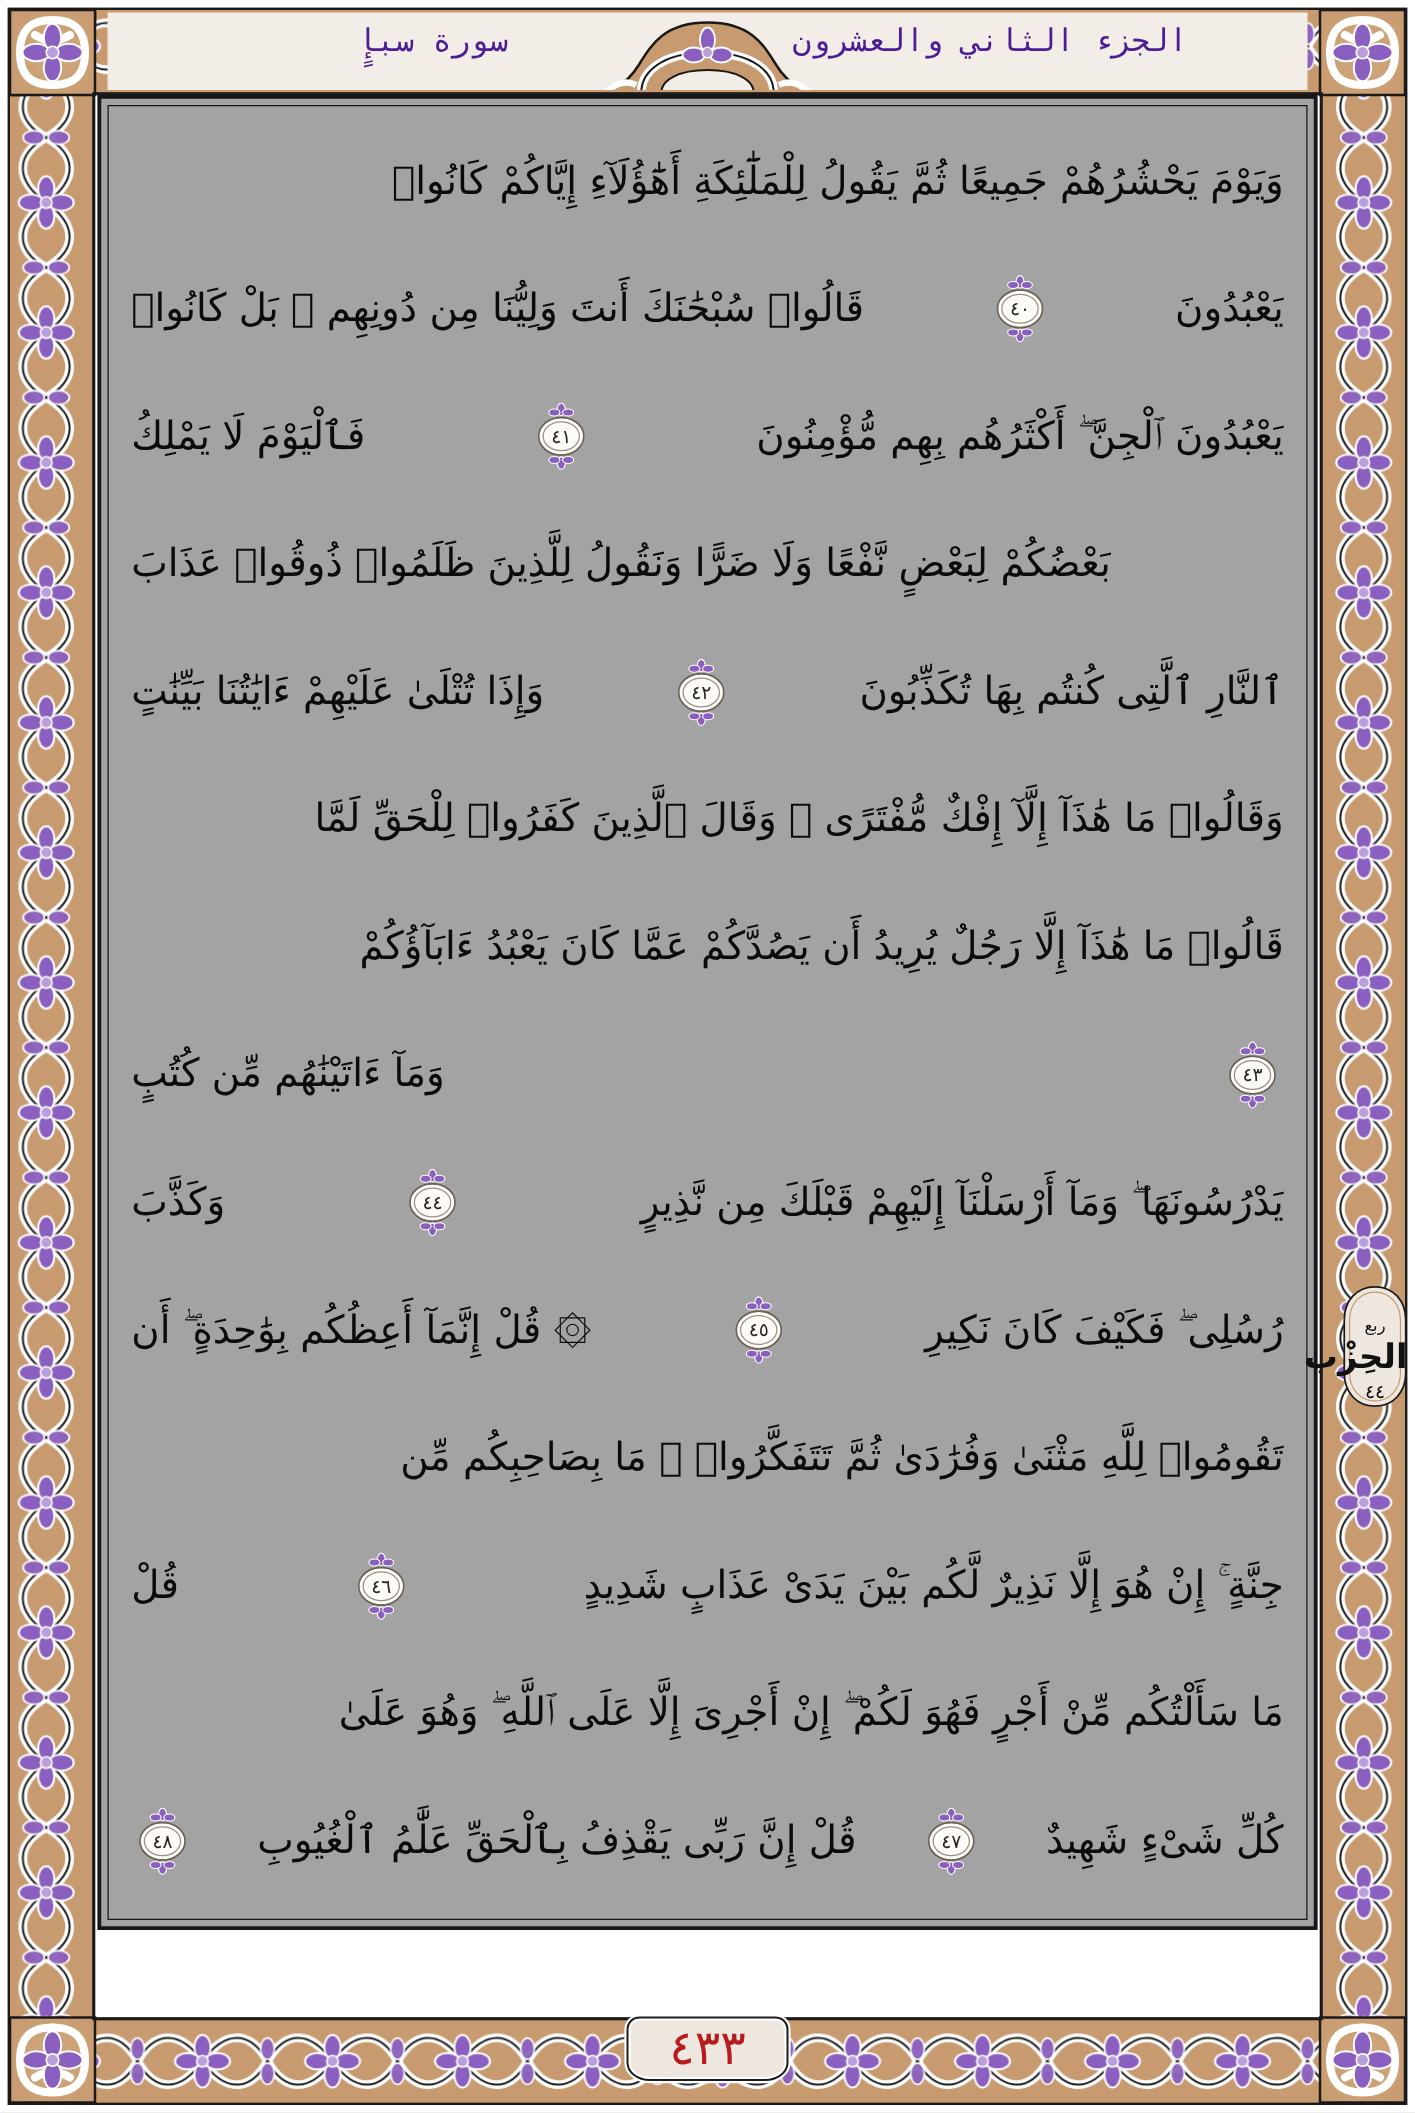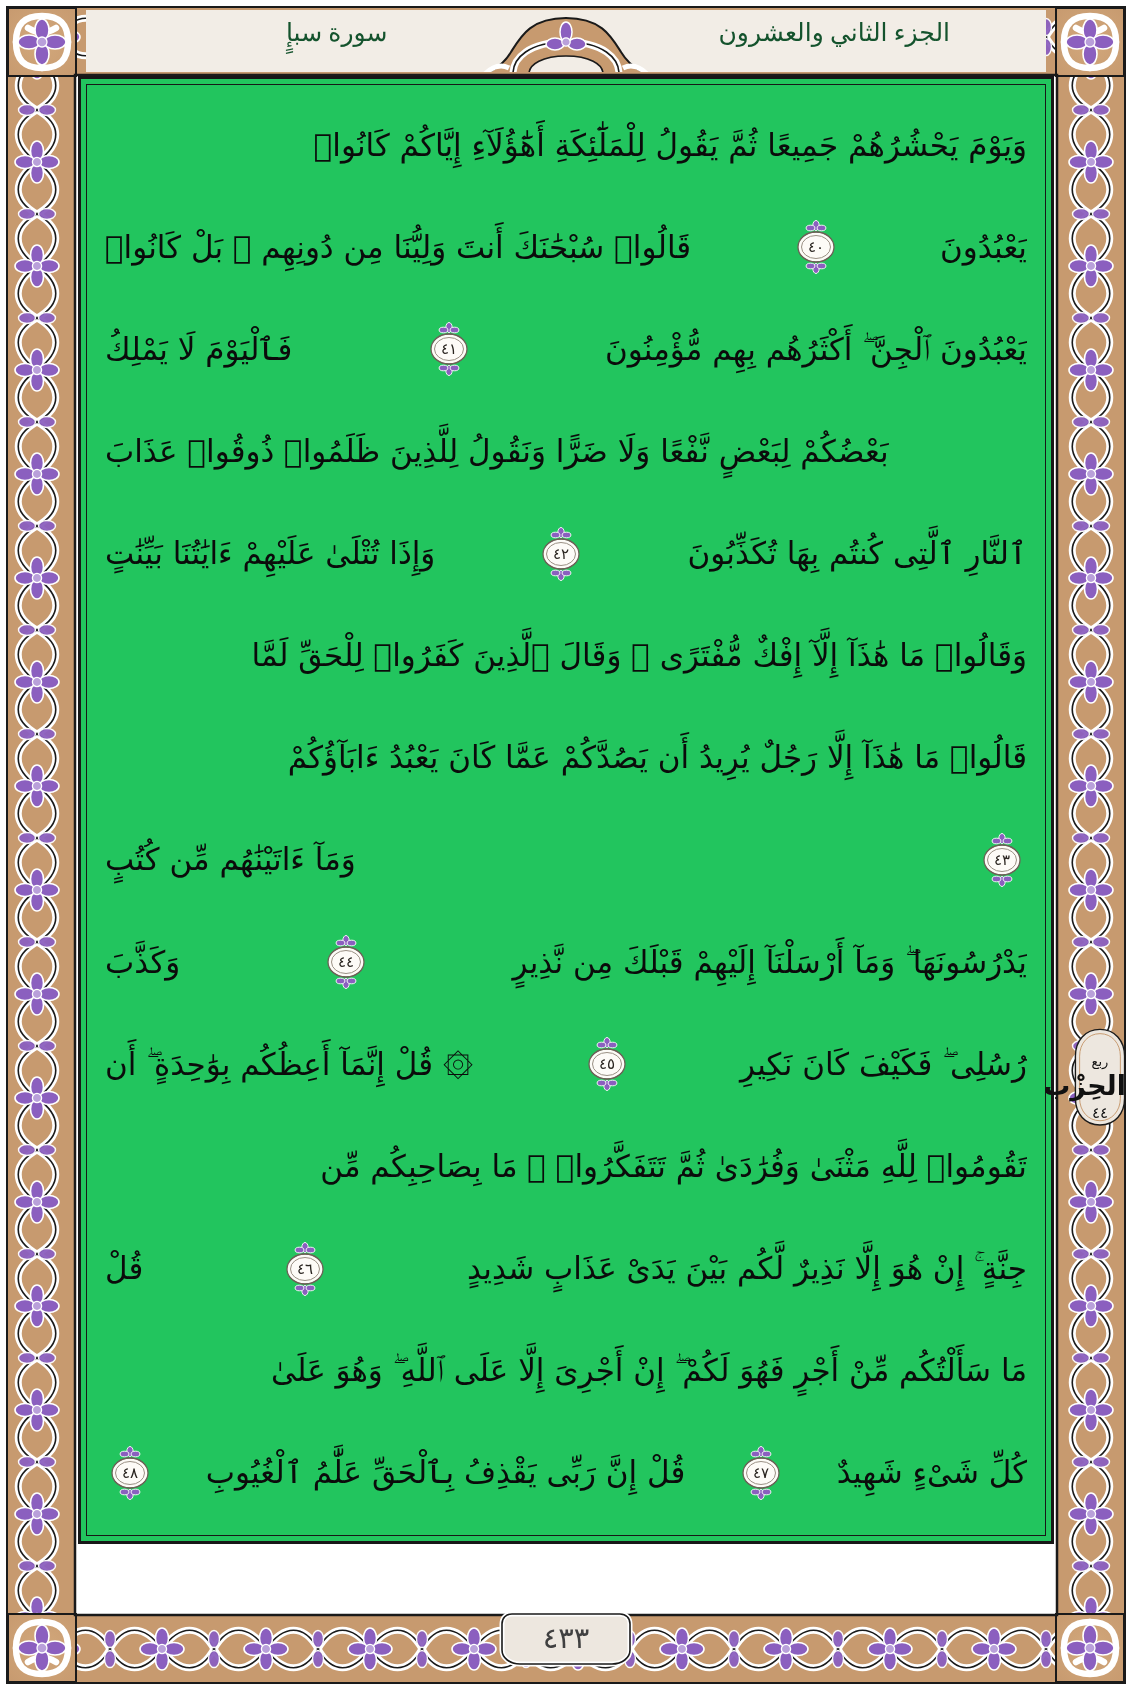--- a/index.html
+++ b/index.html
@@ -30,43 +30,43 @@
     background:#F2EDE6;
     z-index:6;
     overflow:hidden;
   }
   .header-band .hdr-inner {
     position:absolute; inset:0;
   }
   .hdr-text {
     position:absolute;
     top:8px;
-    font-family:Liberation Serif, serif;
+    font-family:Liberation Mono, monospace;
     font-size:25px;
-    color:#14532d;
+    color:#4c1d95;
     direction:rtl;
     white-space:nowrap;
     letter-spacing:0.3px;
   }
   .hdr-juz  { right:96px; }
   .hdr-sura { left:200px; }
 
   
   .hdr-medallion {
     position:absolute; left:50%; top:-2px;
     transform:translateX(-50%);
     width:190px; height:66px;
   }
 
   
   .text-panel {
     position:absolute;
     left:78px; top:76px;
     width:976px; height:1468px;
-    background:#22c55e;
+    background:#a3a3a3;
     border:3px solid #171717;
     z-index:4;
   }
   .text-panel::after {
     content:"";
     position:absolute; inset:5px;
     border:1.5px solid #171717;
     pointer-events:none;
   }
   .lines {
@@ -147,21 +147,21 @@
     position:absolute;
     left:50%; transform:translateX(-50%);
     bottom:22px;
     width:136px; height:58px;
     z-index:9;
   }
   .footer-cartouche .fc-shape { position:absolute; inset:0; }
   .page-num {
     position:absolute; inset:0;
     display:flex; align-items:center; justify-content:center;
-    font-size:29px; color:#404040;
+    font-size:38px; color:#b91c1c;
     direction:rtl;
     padding-bottom:2px;
   }
 </style>
 </head>
 <body>
 
 <div class="page">
 
   <div class="border-frame">

